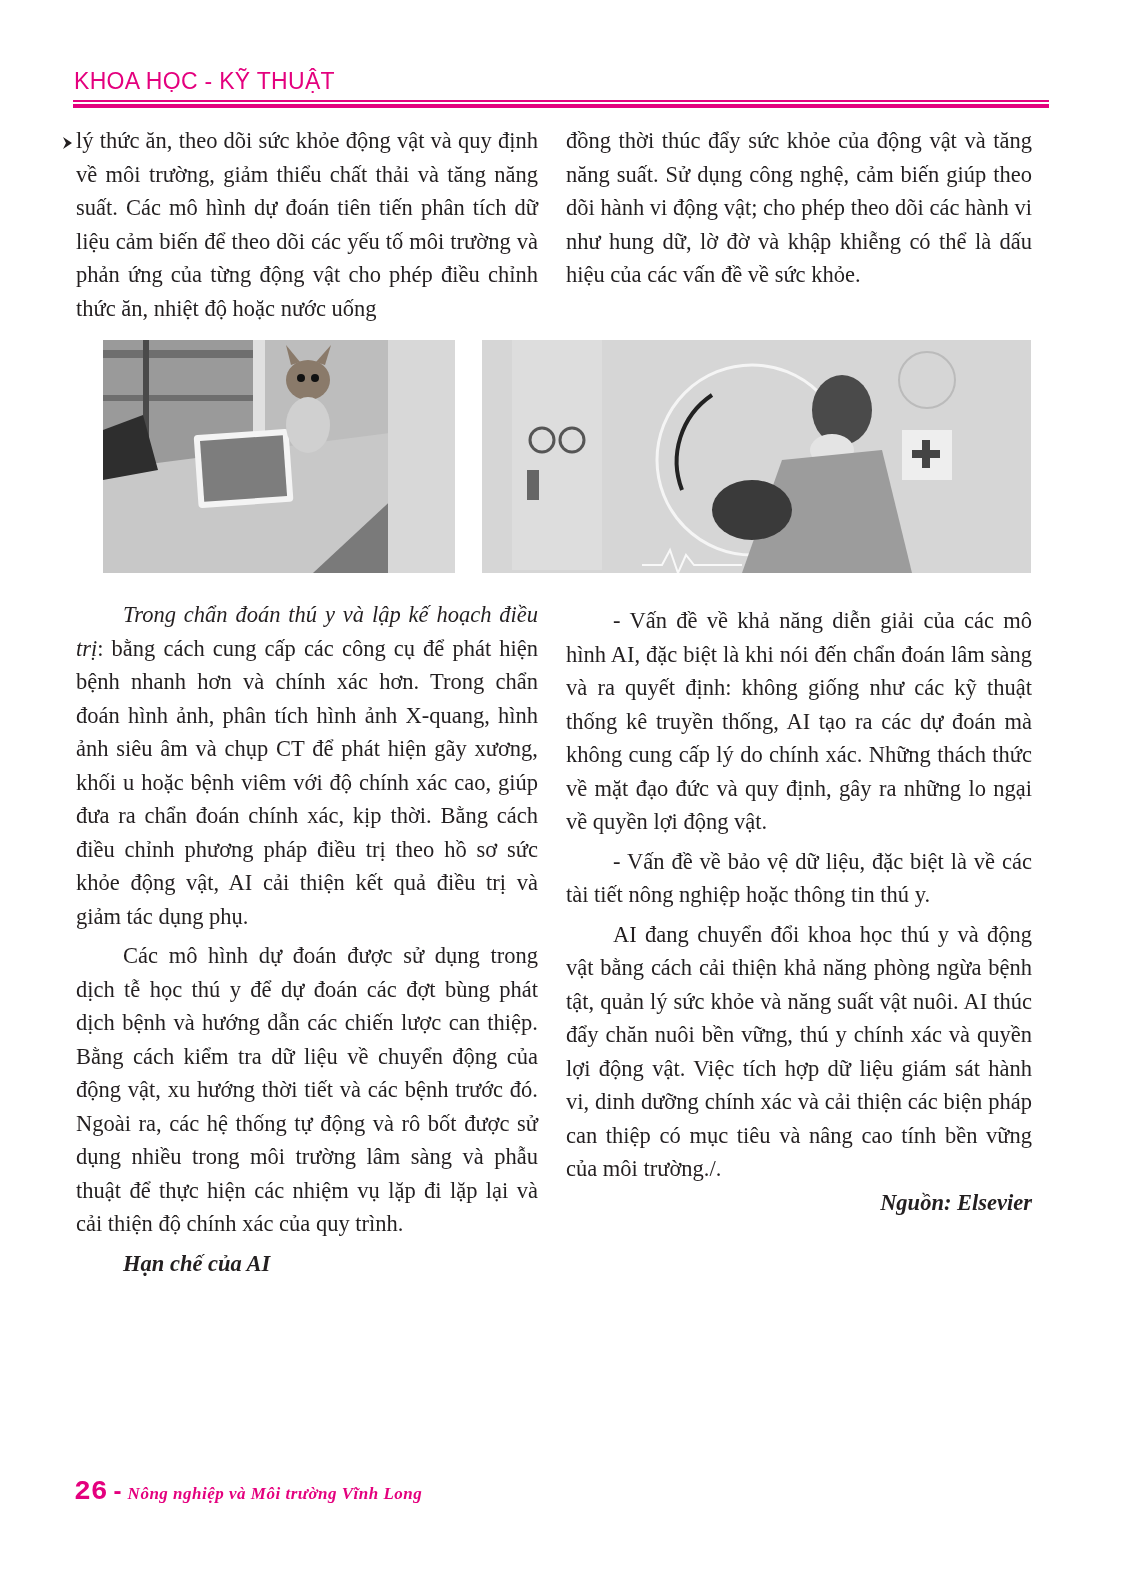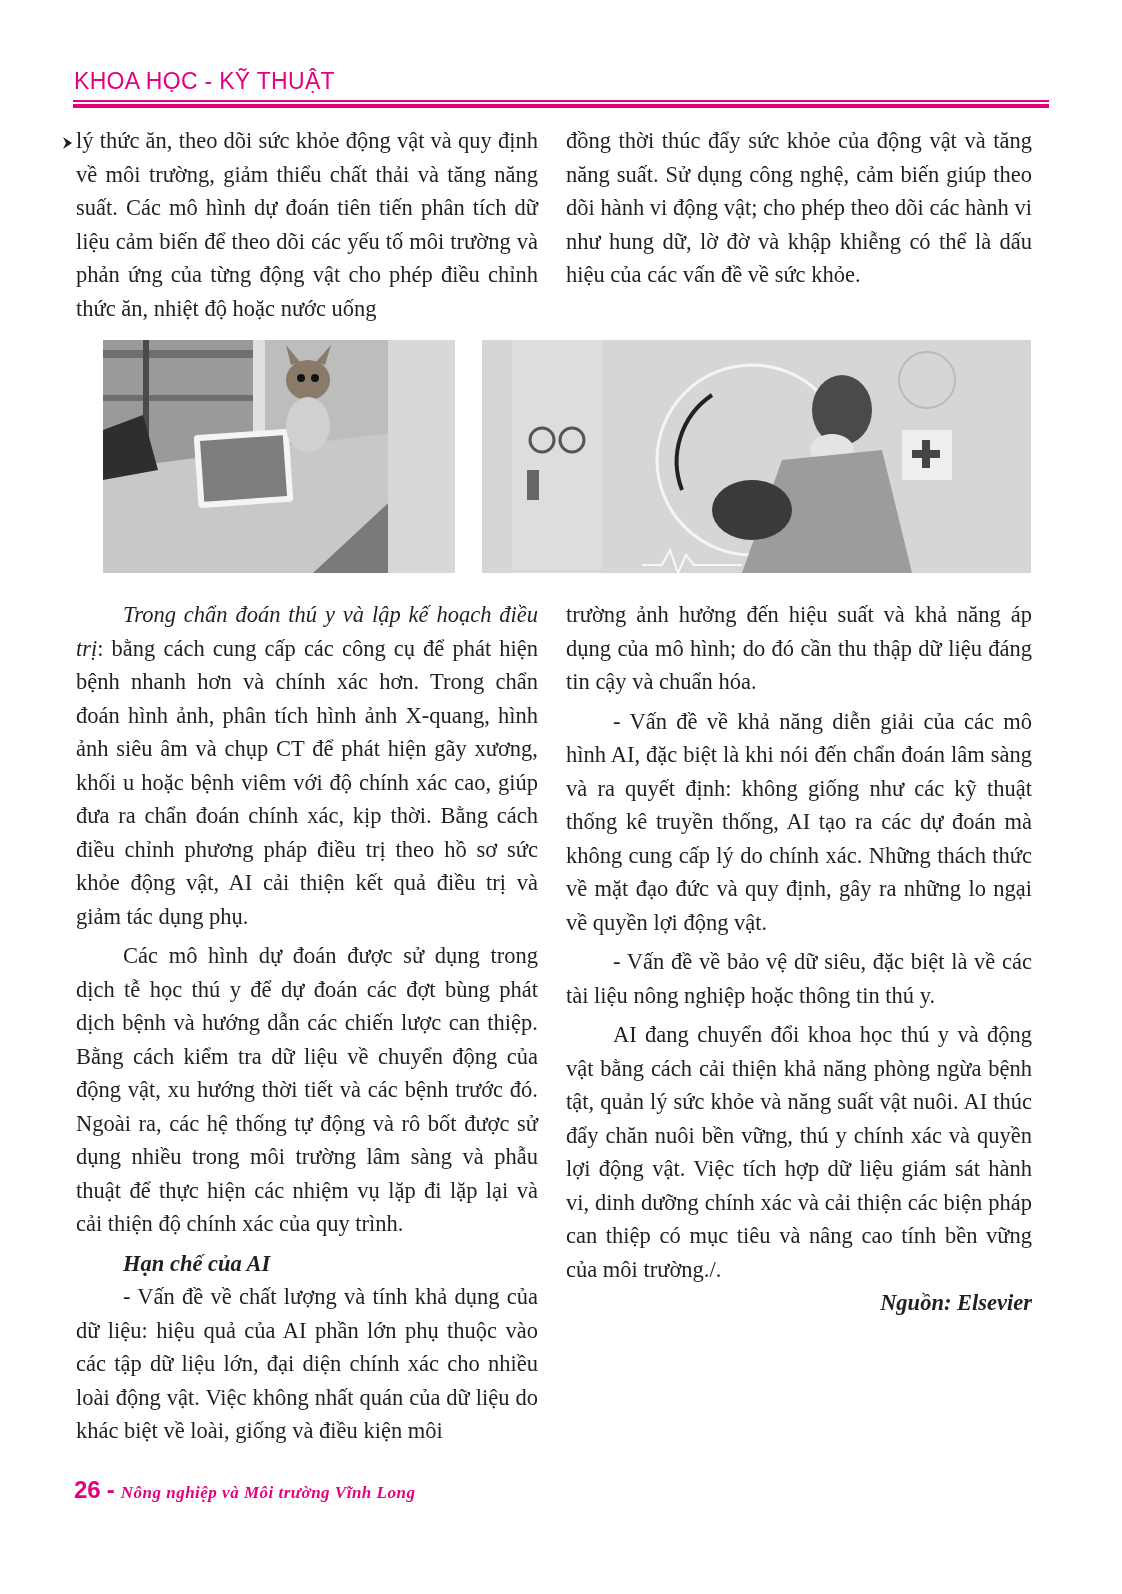--- a/index.html
+++ b/index.html
@@ -23,21 +23,21 @@
   }
   .photo { position: absolute; overflow: hidden; background: #cfcfcf; }
   .photo svg { display: block; width: 100%; height: 100%; }
   .source { text-align: right; font-weight: bold; font-style: italic; margin-top: 6px; }
   .italic { font-style: italic; }
   .bold-italic { font-weight: bold; font-style: italic; }
   .footer {
     position: absolute; left: 74px; top: 1476px; height: 34px;
     display: flex; align-items: baseline; color: #e4007e;
   }
-  .footer .page-num { font-family: Liberation Sans, sans-serif; font-weight: bold; font-size: 24px; }
+  .footer .page-num { font-family: Liberation Mono, monospace; font-weight: bold; font-size: 28px; }
   .footer .sep { font-family: "Liberation Sans", sans-serif; font-weight: bold; font-size: 24px; margin: 0 6px; }
   .footer .mag { font-family: "Liberation Serif", serif; font-style: italic; font-weight: bold; font-size: 17px; letter-spacing: 0.5px; }
 </style>
 </head>
 <body>
 
 <div>
   <div class="header-title">KHOA HỌC - KỸ THUẬT</div>
   <div class="rule-thin"></div>
   <div class="rule-thick"></div>
@@ -96,27 +96,25 @@
       <rect x="430" y="110" width="28" height="8" fill="#444"></rect>
     <circle cx="445" cy="40" r="28" fill="none" stroke="#bbb" stroke-width="2"></circle>
     <polyline points="160,225 180,225 188,210 196,233 204,215 212,225 260,225" fill="none" stroke="#f8f8f8" stroke-width="2"></polyline>
   </svg>
 </div>
 
 <div class="col" style="left:76px; top:598px; width:462px;">
   <p class="indent"><span class="italic">Trong chẩn đoán thú y và lập kế hoạch điều trị</span><span>: bằng cách cung cấp các công cụ để phát hiện bệnh nhanh hơn và chính xác hơn. Trong chẩn đoán hình ảnh, phân tích hình ảnh X-quang, hình ảnh siêu âm và chụp CT để phát hiện gãy xương, khối u hoặc bệnh viêm với độ chính xác cao, giúp đưa ra chẩn đoán chính xác, kịp thời. Bằng cách điều chỉnh phương pháp điều trị theo hồ sơ sức khỏe động vật, AI cải thiện kết quả điều trị và giảm tác dụng phụ.</span></p>
   <p class="indent gap">Các mô hình dự đoán được sử dụng trong dịch tễ học thú y để dự đoán các đợt bùng phát dịch bệnh và hướng dẫn các chiến lược can thiệp. Bằng cách kiểm tra dữ liệu về chuyển động của động vật, xu hướng thời tiết và các bệnh trước đó. Ngoài ra, các hệ thống tự động và rô bốt được sử dụng nhiều trong môi trường lâm sàng và phẫu thuật để thực hiện các nhiệm vụ lặp đi lặp lại và cải thiện độ chính xác của quy trình.</p>
   <p class="indent gap bold-italic">Hạn chế của AI</p>
-  <p class="indent">- Vấn đề về chất lượng và tính khả dụng của dữ liệu: hiệu quả của AI phần lớn phụ thuộc vào các tập dữ liệu lớn, đại diện chính xác cho nhiều loài động vật. Việc không nhất quán của dữ liệu do khác biệt về loài, giống và điều kiện môi</p>
 </div>
 
 <div class="col" style="left:566px; top:598px; width:466px;">
-  <p>trường ảnh hưởng đến hiệu suất và khả năng áp dụng của mô hình; do đó cần thu thập dữ liệu đáng tin cậy và chuẩn hóa.</p>
   <p class="indent gap">- Vấn đề về khả năng diễn giải của các mô hình AI, đặc biệt là khi nói đến chẩn đoán lâm sàng và ra quyết định: không giống như các kỹ thuật thống kê truyền thống, AI tạo ra các dự đoán mà không cung cấp lý do chính xác. Những thách thức về mặt đạo đức và quy định, gây ra những lo ngại về quyền lợi động vật.</p>
-  <p class="indent gap">- Vấn đề về bảo vệ dữ siêu, đặc biệt là về các tài liệu nông nghiệp hoặc thông tin thú y.</p>
+  <p class="indent gap">- Vấn đề về bảo vệ dữ liệu, đặc biệt là về các tài tiết nông nghiệp hoặc thông tin thú y.</p>
   <p class="indent gap">AI đang chuyển đổi khoa học thú y và động vật bằng cách cải thiện khả năng phòng ngừa bệnh tật, quản lý sức khỏe và năng suất vật nuôi. AI thúc đẩy chăn nuôi bền vững, thú y chính xác và quyền lợi động vật. Việc tích hợp dữ liệu giám sát hành vi, dinh dưỡng chính xác và cải thiện các biện pháp can thiệp có mục tiêu và nâng cao tính bền vững của môi trường./.</p>
   <p class="source">Nguồn: Elsevier</p>
 </div>
 
 <div class="footer">
   <span class="page-num">26</span>
   <span class="sep">-</span>
   <span class="mag">Nông nghiệp và Môi trường Vĩnh Long</span>
 </div>
 

